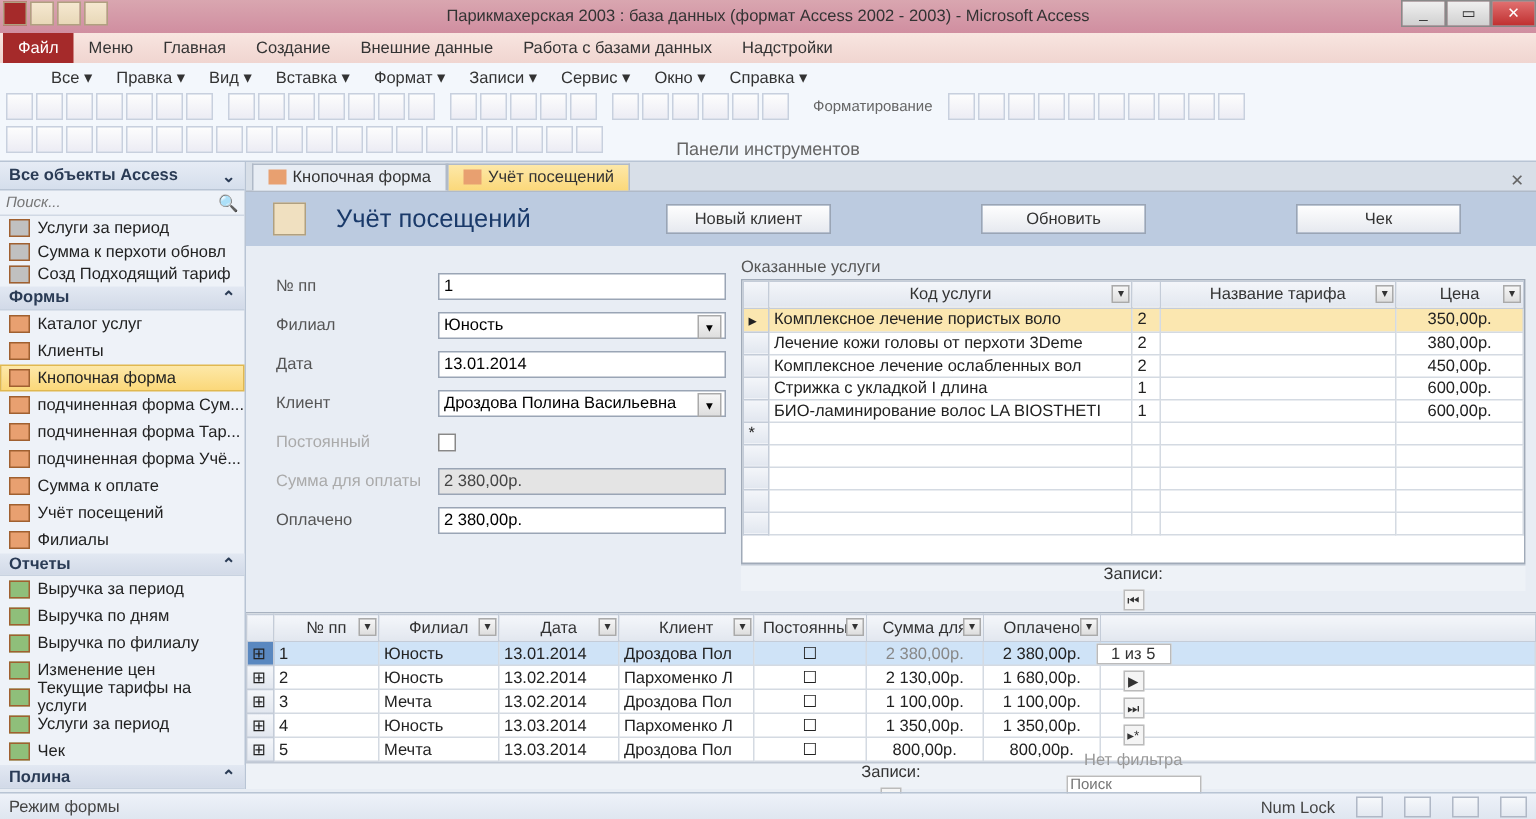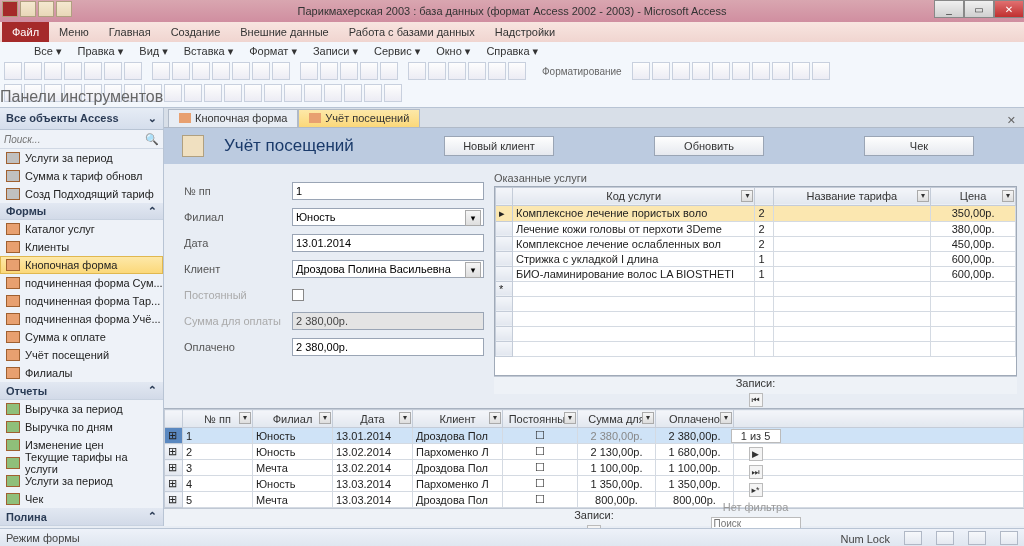--- a/index.html
+++ b/index.html
@@ -21,21 +21,21 @@
 
 
 .submenu { height: 18px; background: #f3f7fc; display: flex; align-items: center; padding-left: 34px; gap: 16px; color: #333; }
 
 
 .ribbon { height: 48px; background: #f3f7fc; border-bottom: 1px solid #b8c4d4; position: relative; }
 .ribbon-row { display: flex; align-items: center; gap: 2px; padding: 2px 4px; }
 .ribbon-btn { width: 18px; height: 18px; background: linear-gradient(#fdfdfd,#ececf4); border: 1px solid #c8d0de; }
 .rib-sep { width: 6px; }
 .rib-label { font-size: 10px; color: #666; padding-left: 6px; }
-.rib-caption { position: absolute; bottom: 1px; left: 0; right: 0; text-align: left; font-size: 16px; color: #666; }
+.rib-caption { position: absolute; bottom: 1px; left: 0; right: 0; text-align: center; font-size: 12px; color: #666; }
 
 
 .workspace { display: flex; height: 418px; }
 
 
 .nav { width: 164px; background: #eef2f8; border-right: 1px solid #b8c4d4; display: flex; flex-direction: column; }
 .nav-head { height: 22px; background: linear-gradient(#e6ecf5,#d5deec); display: flex; align-items: center; justify-content: space-between; padding: 0 6px; font-weight: bold; color: #2a3b55; border-bottom: 1px solid #b8c4d4; }
 .nav-search { height: 20px; display: flex; align-items: center; padding: 0 4px; border-bottom: 1px solid #d0d8e4; }
 .nav-search input { flex: 1; border: none; background: transparent; font-style: italic; color: #888; font-size: 10px; }
 .nav-cat { height: 18px; background: linear-gradient(#e2e8f2,#d2dae8); display: flex; align-items: center; justify-content: space-between; padding: 0 6px; font-weight: bold; color: #2a3b55; border-bottom: 1px solid #c8d2e0; font-size: 11px; }
@@ -217,21 +217,21 @@
     <div class="nav-search">
       <input placeholder="Поиск..." style="">
       <span>🔍</span>
     </div>
     <div class="nav-item">
         <span class="ic query"></span>
         <span>Услуги за период</span>
       </div>
     <div class="nav-item">
         <span class="ic query"></span>
-        <span>Сумма к тариф обновл</span>
+        <span>Сумма к перхоти обновл</span>
       </div>
     <div class="nav-item">
         <span class="ic query"></span>
         <span>Созд Подходящий тариф</span>
       </div>
     <div class="nav-cat">
         <span>Формы</span>
         <span>⌃</span>
       </div>
     <div id="nav-forms">
@@ -277,20 +277,24 @@
         <span>⌃</span>
       </div>
     <div id="nav-reports">
         <div class="nav-item">
           <span class="ic report"></span>
           <span>Выручка за период</span>
         </div>
         <div class="nav-item">
           <span class="ic report"></span>
           <span>Выручка по дням</span>
+        </div>
+        <div class="nav-item">
+          <span class="ic report"></span>
+          <span>Выручка по филиалу</span>
         </div>
         <div class="nav-item">
           <span class="ic report"></span>
           <span>Изменение цен</span>
         </div>
         <div class="nav-item">
           <span class="ic report"></span>
           <span>Текущие тарифы на услуги</span>
         </div>
         <div class="nav-item">

